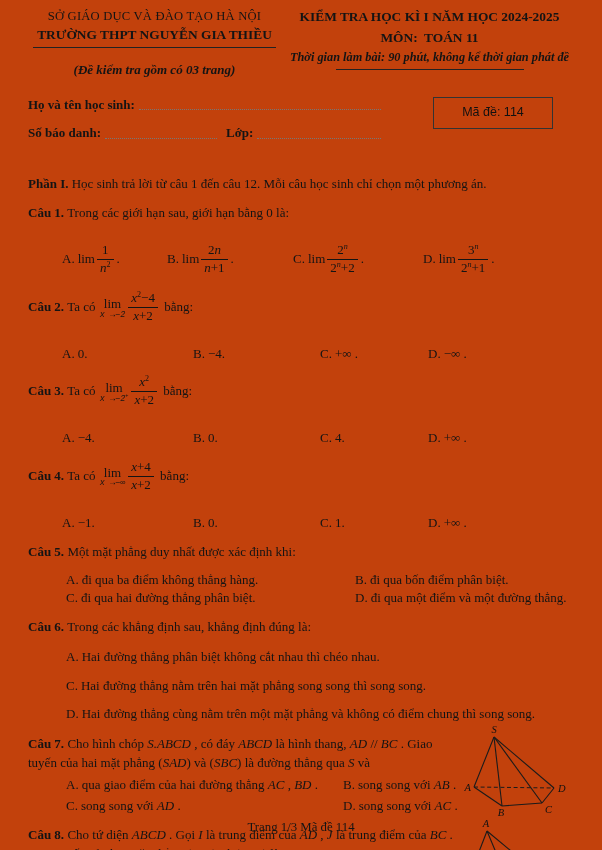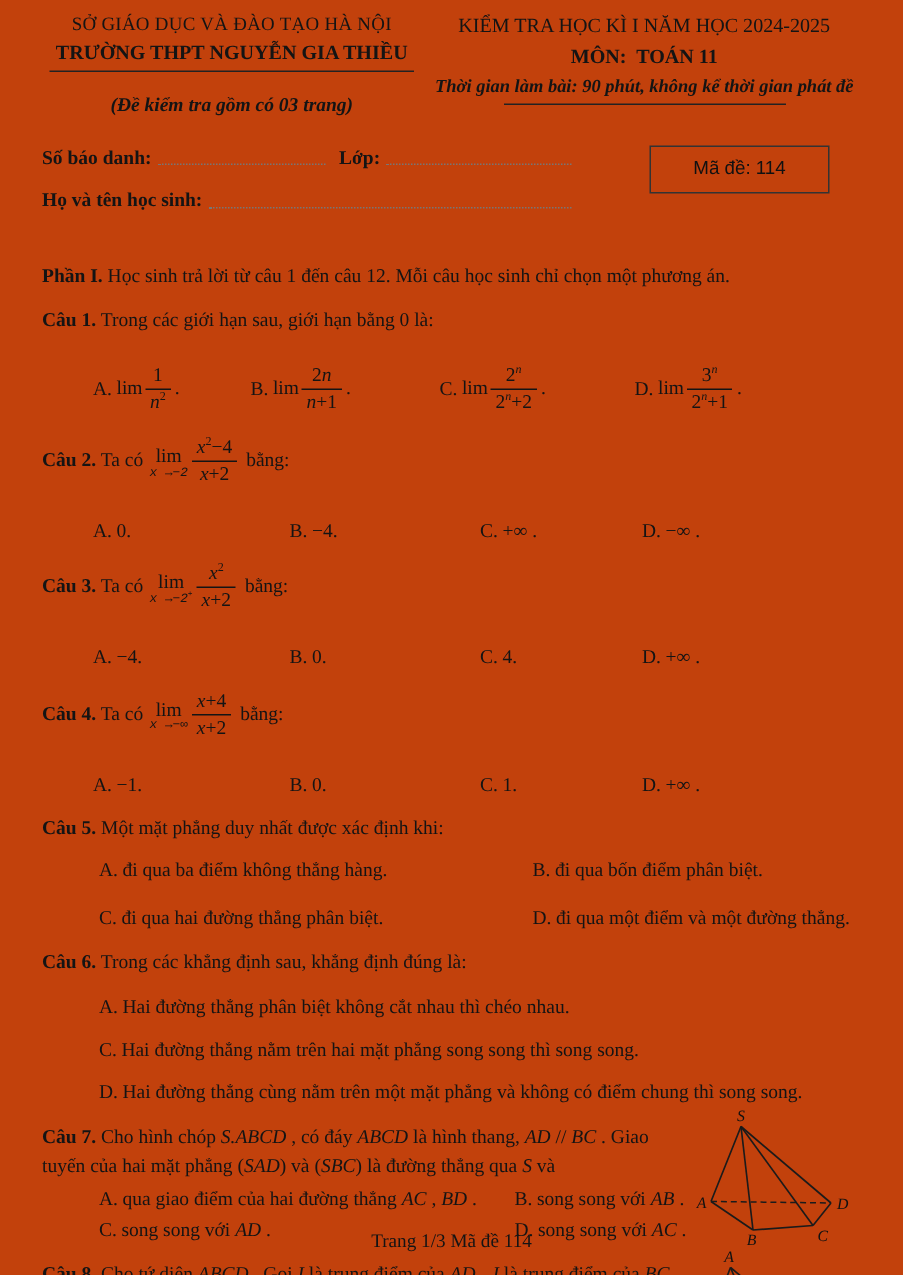--- a/index.html
+++ b/index.html
@@ -11,21 +11,21 @@
     font-family:"Liberation Serif", serif; font-size:13px; line-height:1.35;
     overflow:hidden;
   }
   
   .header{display:flex;}
   .h-left{width:46%; text-align:center;}
   .h-right{width:54%; text-align:center;}
   .l1{font-size:12.6px; letter-spacing:.2px;}
   .l2{display:inline-block; font-weight:bold; font-size:13.4px; border-bottom:1.6px solid #222; padding:1px 4px 3px;}
   .l3{font-style:italic; font-weight:bold; margin-top:13px; font-size:13px;}
-  .r1{font-weight:normal; font-size:13.4px;}
+  .r1{font-weight:bold; font-size:13.4px;}
   .r2{font-weight:bold; font-size:13.4px; margin-top:3px; white-space:pre;}
   .r3{font-style:italic; font-weight:bold; font-size:12.3px; margin-top:2px; white-space:nowrap;}
   .r3u{width:188px; border-bottom:1.3px solid #222; margin:3px auto 0;}
   
   .student{position:relative; margin-top:17px;}
   .srow{display:flex; align-items:flex-end; width:356px; margin-top:11px; font-weight:bold; font-size:13px;}
   .dots{flex:1; border-bottom:1.4px dotted #777; height:3px; margin:0 3px 3px 4px;}
   .dots.fixed{flex:none; width:112px;}
   .lbl{white-space:nowrap;}
   .lbl2{white-space:nowrap; margin-left:6px;}
@@ -40,21 +40,21 @@
   
   #questions{margin-top:9px;}
   .q{position:relative; margin-top:12px;}
   .q.narrow{margin-right:118px;}
   .stem{line-height:1.45;}
   .stem .bd{font-weight:bold;}
   .it{font-style:italic;}
   .opts-row{display:grid; margin-left:34px; margin-top:19px;}
   .cols-a{grid-template-columns:105px 126px 130px 1fr;}
   .cols-b{grid-template-columns:131px 127px 108px 1fr;}
-  .opts-grid2{display:grid; grid-template-columns:289px 1fr; margin-left:38px; margin-top:9px; row-gap:14px;}
+  .opts-grid2{display:grid; grid-template-columns:289px 1fr; margin-left:38px; margin-top:9px; }
   .opts-grid2.tight{grid-template-columns:277px 1fr; margin-left:38px; margin-top:4px; row-gap:3px;}
   .opts-list .opt{display:block; margin:11px 0 0 38px;}
   .opt{white-space:nowrap;}
   .olb{margin-right:3px;}
   
   sup{font-size:.62em; line-height:0;}
   .frac{display:inline-block; vertical-align:middle; text-align:center; margin:1px 3px 2px 2px;}
   .frac .fn{display:block; padding:0 3px 1px; border-bottom:1.1px solid #141414; line-height:1.15;}
   .frac .fd{display:block; padding:1px 3px 0; line-height:1.15;}
   .mlim{display:inline-block; vertical-align:middle; text-align:center; margin:0 1px;}
@@ -84,27 +84,27 @@
     <div class="h-right">
       <div class="r1">KIỂM TRA HỌC KÌ I NĂM HỌC 2024-2025</div>
       <div class="r2">MÔN:  TOÁN 11</div>
       <div class="r3">Thời gian làm bài: 90 phút, không kể thời gian phát đề</div>
       <div class="r3u"></div>
     </div>
   </div>
 
   <div class="student">
     <div class="srow">
+      <span class="lbl">Họ và tên học sinh:</span>
+      <span class="dots"></span>
+    </div>
+    <div class="srow">
       <span class="lbl">Số báo danh:</span>
       <span class="dots fixed"></span>
       <span class="lbl2">Lớp:</span>
-      <span class="dots"></span>
-    </div>
-    <div class="srow">
-      <span class="lbl">Họ và tên học sinh:</span>
       <span class="dots"></span>
     </div>
     <div class="code-box">Mã đề: 114</div>
   </div>
 
   <div class="part-intro">
     <b>Phần I.</b><span> Học sinh trả lời từ câu 1 đến câu 12. Mỗi câu học sinh chỉ chọn một phương án.</span>
   </div>
 
   <div id="questions">

